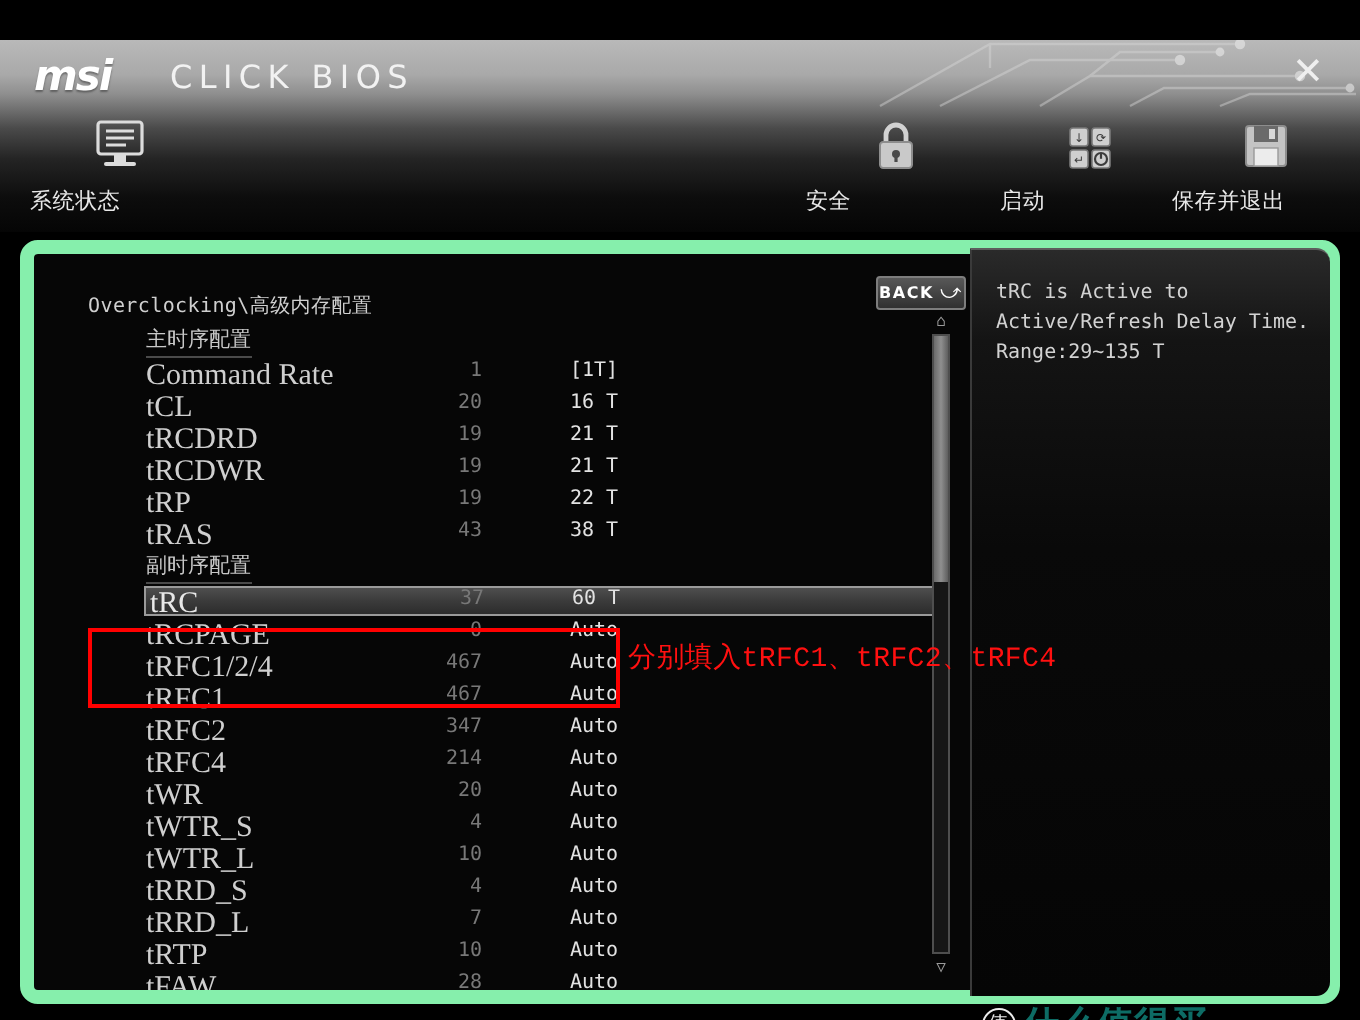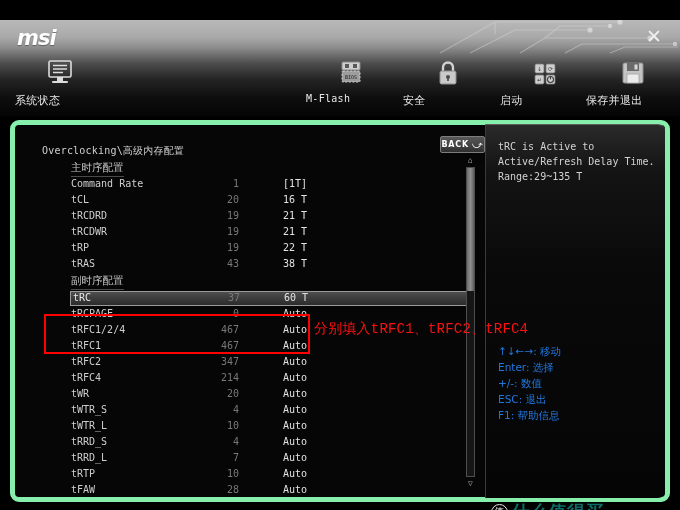--- a/index.html
+++ b/index.html
@@ -59,21 +59,21 @@
     font-family: "DejaVu Sans", sans-serif;
     font-size: 11px; color: #e8e8e8; margin-top: 1px;
     letter-spacing: .3px; white-space: nowrap;
   }
   .tab.active .tlabel { color: #2a2a2a; font-family: "DejaVu Sans Mono", monospace; font-size: 10px; }
   .tab.t-en .tlabel { font-family: "DejaVu Sans Mono", monospace; font-size: 10px; }
 
   
   .frame {
     position: absolute; left: 10px; top: 100px; width: 660px; height: 382px;
-    border: 5px solid #86efac; border-radius: 9px;
+    border: 7px solid #86efac; border-radius: 9px;
     background: #060606;
     overflow: hidden;
   }
   .frame-inner { position: absolute; inset: 0; }
 
   .breadcrumb {
     position: absolute; left: 27px; top: 19px;
     font-size: 10px; color: #cfcfcf; letter-spacing: .2px;
   }
   .back-btn {
@@ -93,21 +93,21 @@
   .sect {
     position: absolute; left: 56px;
     font-size: 10.5px; color: #c8c8c8;
     border-bottom: 1px solid #4a4a4a; padding-bottom: 1px;
   }
   .row {
     position: absolute; left: 46px; width: 409px; height: 14px;
   }
   .row .nm {
     position: absolute; left: 10px; top: 0;
-    font-size: 10px; color: #cfcfcf; white-space: nowrap;
+    font-size: 15px; color: #cfcfcf; white-space: nowrap; font-family: Liberation Serif, serif;
   }
   .row .cur {
     position: absolute; left: 134px; top: 0; width: 44px;
     font-size: 10px; color: #787878; text-align: right;
   }
   .row .val {
     position: absolute; left: 222px; top: 0;
     font-size: 10px; color: #e2e2e2; white-space: nowrap;
   }
   .row.sel {
@@ -210,52 +210,41 @@
       </g>
       <g fill="#f0f0f0">
         <circle cx="300" cy="2" r="2.6"></circle>
         <circle cx="270" cy="10" r="2.6"></circle>
         <circle cx="330" cy="18" r="2.6"></circle>
         <circle cx="290" cy="6" r="2.2"></circle>
         <circle cx="355" cy="24" r="2.2"></circle>
       </g>
     </svg>
     <div class="msi-logo">msi</div>
+    <div class="clickbios">CLICK BIOS</div>
     <div class="close-x">✕</div>
 
     <div class="nav">
 
       <div class="tab" style="left:15px">
         <div class="ticon">
           <svg width="30" height="28" viewBox="0 0 30 28">
             <rect x="4" y="2" width="22" height="16" rx="1.5" fill="none" stroke="#dcdcdc" stroke-width="1.6"></rect>
             <line x1="8" y1="6.5" x2="22" y2="6.5" stroke="#dcdcdc" stroke-width="1.5"></line>
             <line x1="8" y1="10" x2="22" y2="10" stroke="#dcdcdc" stroke-width="1.5"></line>
             <line x1="8" y1="13.5" x2="18" y2="13.5" stroke="#dcdcdc" stroke-width="1.5"></line>
             <rect x="12" y="18" width="6" height="4" fill="#dcdcdc"></rect>
             <rect x="7" y="22" width="16" height="2" rx="1" fill="#dcdcdc"></rect>
           </svg>
         </div>
         <div class="tlabel">系统状态</div>
       </div>
 
 
 
-      <div class="tab t-en" style="left:306px">
-        <div class="ticon">
-          <svg width="30" height="28" viewBox="0 0 30 28">
-            <rect x="6" y="3" width="18" height="8" rx="1" fill="#cfcfcf" stroke="#8a8a8a"></rect>
-            <rect x="9" y="5" width="4" height="4" fill="#5a5a5a"></rect>
-            <rect x="17" y="5" width="4" height="4" fill="#5a5a5a"></rect>
-            <rect x="6" y="12" width="18" height="11" rx="1" fill="#9d9d9d" stroke="#cfcfcf" stroke-dasharray="2 1.6"></rect>
-            <text x="15" y="20" font-size="5" fill="#202020" text-anchor="middle" font-family="DejaVu Sans Mono, monospace">BIOS</text>
-          </svg>
-        </div>
-        <div class="tlabel">M-Flash</div>
-      </div>
 
       <div class="tab" style="left:403px">
         <div class="ticon">
           <svg width="30" height="28" viewBox="0 0 30 28">
             <path d="M10 12 V8.5 a5 5 0 0 1 10 0 V12" fill="none" stroke="#d2d2d2" stroke-width="2.4"></path>
             <rect x="7" y="12" width="16" height="13" rx="1.6" fill="#c9c9c9" stroke="#8d8d8d"></rect>
             <circle cx="15" cy="18" r="2" fill="#4a4a4a"></circle>
             <rect x="14.2" y="18" width="1.6" height="4" fill="#4a4a4a"></rect>
           </svg>
         </div>
@@ -425,27 +414,20 @@
   <div class="sb">
     <div class="arrow-up">⌂</div>
     <div class="track">
       <div class="thumb" style="height: 40%;"></div>
     </div>
     <div class="arrow-dn">▽</div>
   </div>
 
   <div class="help">
     <div class="help-text">tRC is Active to Active/Refresh Delay Time. Range:29~135 T</div>
-    <div class="keys">
-      <div class="k">↑↓←→: 移动</div>
-      <div class="k">Enter: 选择</div>
-      <div class="k">+/-: 数值</div>
-      <div class="k">ESC: 退出</div>
-      <div class="k">F1: 帮助信息</div>
-    </div>
   </div>
 
   <div class="redbox"></div>
   <div class="redtext">分别填入tRFC1、tRFC2、tRFC4</div>
 
   <div class="watermark">
     <div class="wm-circle">值</div>
     <div class="wm-text">什么值得买</div>
   </div>
 

